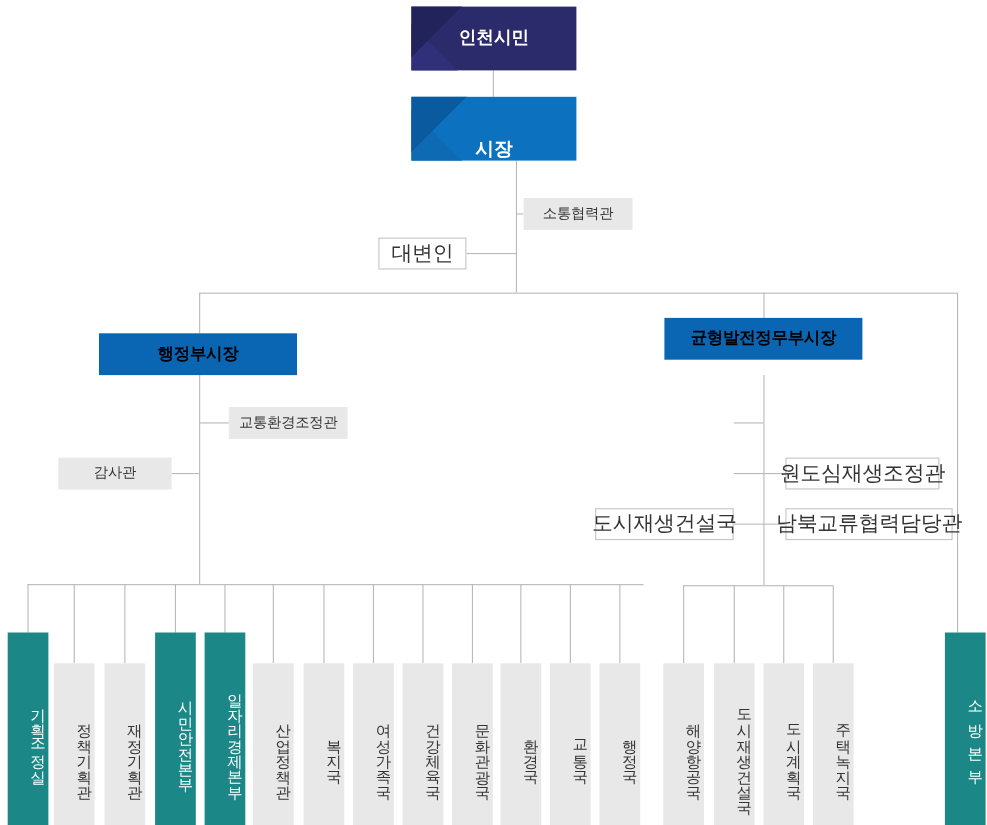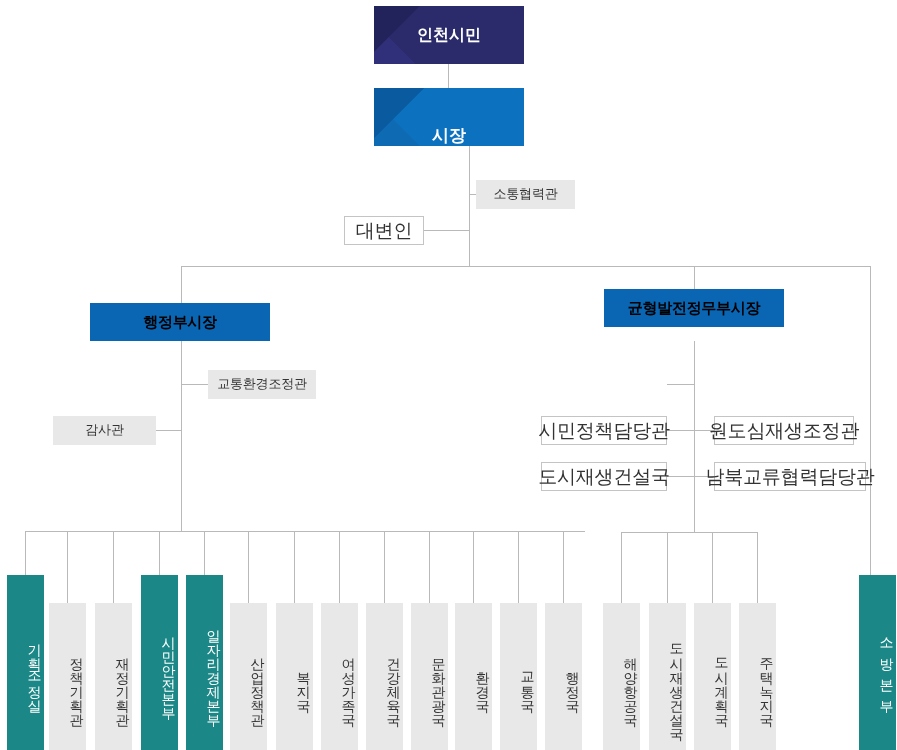--- a/index.html
+++ b/index.html
@@ -200,23 +200,20 @@
 
   <div class="node staff-fill" style="left:208px; top:370px; width:108px; height:29px;">
     <span>교통환경조정관</span>
   </div>
 
   <div class="node staff-fill" style="left:53px; top:416px; width:103px; height:29px;">
     <span>감사관</span>
   </div>
 
 
-  <div class="node staff-line" style="left:541px; top:416px; width:126px; height:29px;">
-    <span>시민정책담당관</span>
-  </div>
 
   <div class="node staff-line" style="left:714px; top:416px; width:140px; height:29px;">
     <span>원도심재생조정관</span>
   </div>
 
   <div class="node staff-line" style="left:541px; top:462px; width:126px; height:29px;">
     <span>도시재생건설국</span>
   </div>
 
   <div class="node staff-line" style="left:714px; top:462px; width:152px; height:29px;">

